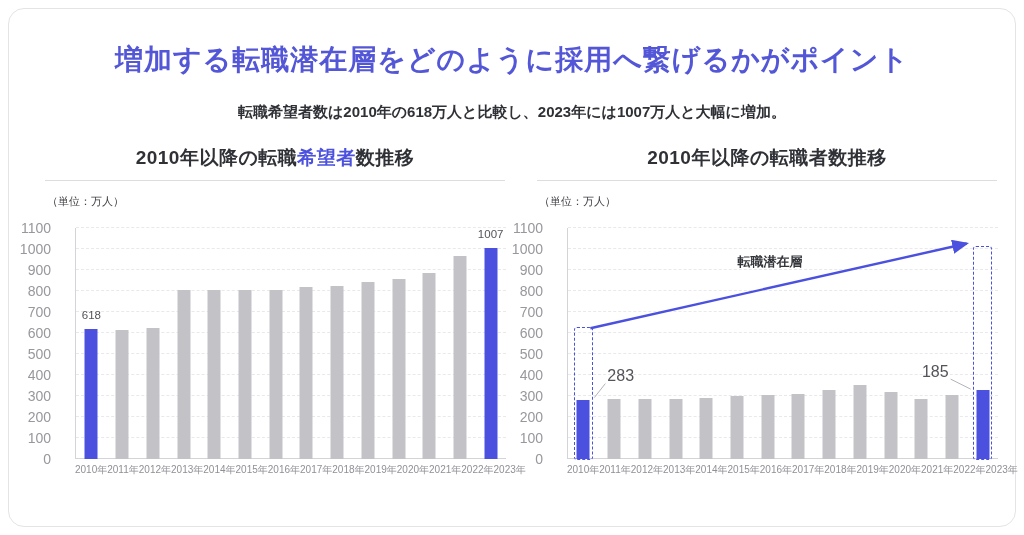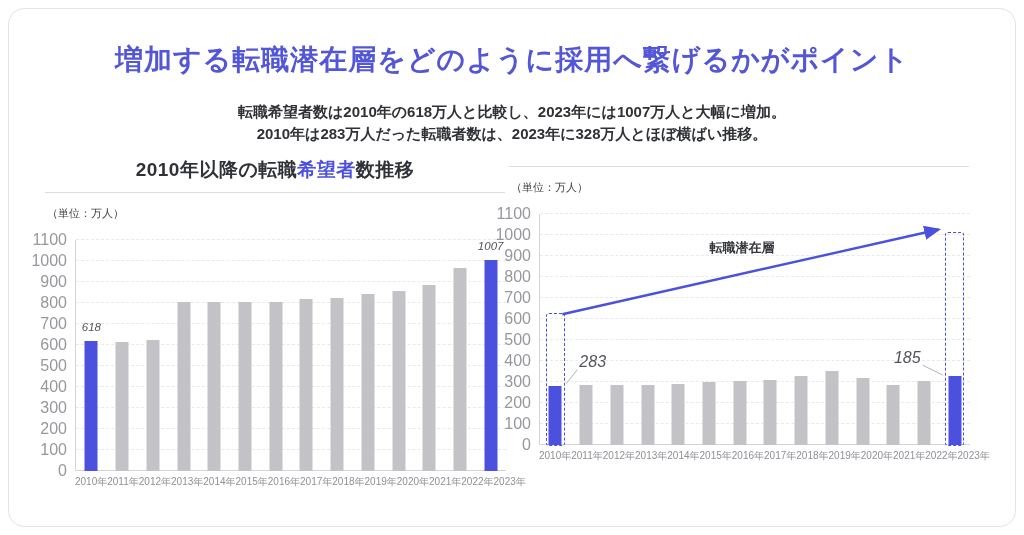--- a/index.html
+++ b/index.html
@@ -5,61 +5,60 @@
   html,body{margin:0;padding:0;width:1024px;height:535px;background:#ffffff;
     font-family:"Liberation Sans","DejaVu Sans",sans-serif;}
   .page{position:relative;width:1024px;height:535px;overflow:hidden;}
   .card{position:absolute;left:8px;top:8px;right:8px;bottom:8px;background:#ffffff;
     border:1px solid var(--card-border,#e4e4e7);border-radius:16px;}
   .main-title{margin:34px 20px 0;text-align:center;font-size:28px;font-weight:bold;
     color:var(--title,#5356d6);letter-spacing:1px;line-height:34px;}
   .sub{margin:0;text-align:center;font-size:15px;font-weight:bold;color:var(--text-dark,#2f3136);
     line-height:22px;}
   .sub.first{margin-top:24px;}
-  .charts-row{display:flex;gap:4px;padding:0 36px;margin-top:12px;}
+  .charts-row{display:flex;gap:32px;padding:0 36px;margin-top:22px;}
   .chart-panel{width:460px;flex:0 0 460px;}
   .panel-title{margin:0;text-align:center;font-size:19px;font-weight:bold;
     color:var(--text-dark,#2f3136);line-height:26px;letter-spacing:0.5px;}
   .panel-title .hl{color:var(--accent,#4b51de);}
   .sep{height:1px;background:var(--sep,#ddde0);background:#dddde0;margin-top:9px;}
   .unit{margin:13px 0 0 2px;font-size:11px;color:#3e3e44;height:15px;line-height:15px;}
   .plot{position:relative;margin-top:19px;height:231px;display:flex;}
   .y-labels{position:relative;width:30px;flex:0 0 30px;}
-  .y-tick{position:absolute;right:8px;transform:translateY(50%);font-size:16px;
+  .y-tick{position:absolute;right:24px;transform:translateY(50%);font-size:14px;
     color:var(--axis-text,#97979d);line-height:10px;}
   .plot-area{position:relative;width:430px;flex:0 0 430px;height:231px;
     border-left:1px solid var(--axis-line,#d3d3d8);}
   .grid-line{position:absolute;left:0;right:0;height:0;border-top:1px dashed var(--grid,#e9e9ec);}
   .grid-line.baseline{border-top:1px solid var(--axis-line,#d3d3d8);}
   .bars{position:absolute;left:0;top:0;right:0;bottom:0;display:flex;}
   .slot{flex:1;position:relative;}
   .bar{position:absolute;bottom:0;left:50%;transform:translateX(-50%);width:13px;
     background:var(--bar-gray,#c3c3c7);}
   .bar.highlight{background:var(--accent,#4b51de);}
   .value-label{position:absolute;font-size:11.5px;color:var(--value-text,#53535a);
-    white-space:nowrap;line-height:13px;font-style:italic;}
+    white-space:nowrap;line-height:13px;}
   .value-label.above{transform:translateX(-50%);}
   .value-label.side{font-size:16px;}
   .x-labels{display:flex;margin:4px 0 0 30px;width:430px;}
   .x-tick{flex:1;text-align:center;font-size:10px;color:#8f8f96;white-space:nowrap;
     line-height:13px;}
   .dashed-box{position:absolute;bottom:-1px;box-sizing:border-box;width:19px;
     border:1.5px dashed var(--accent,#4b51de);border-radius:3px;background:transparent;}
   .anno-svg{position:absolute;left:0;top:0;pointer-events:none;}
   .anno-label{position:absolute;transform:translateX(-50%);font-size:13px;font-weight:bold;
     color:#33353a;white-space:nowrap;}
 </style>
 </head>
 <body>
 
 <div class="page">
   <div class="card">
     <h1 class="main-title">増加する転職潜在層をどのように採用へ繋げるかがポイント</h1>
     <p class="sub first">転職希望者数は2010年の618万人と比較し、2023年には1007万人と大幅に増加。</p>
-    <p class="sub">2010年は283万人だった転職者数は、2023年に328万人とほぼ横ばい推移。</p>
 
     <div class="charts-row">
 
       <section class="chart-panel">
         <h2 class="panel-title"><span>2010年以降の転職</span><span class="hl">希望者</span><span>数推移</span></h2>
         <div class="sep"></div>
         <div class="unit">（単位：万人）</div>
         <div class="plot">
           <div class="y-labels">
               <div class="y-tick" style="bottom: 0%;">0</div>
@@ -149,20 +148,21 @@
             <div class="x-tick">2018年</div>
             <div class="x-tick">2019年</div>
             <div class="x-tick">2020年</div>
             <div class="x-tick">2021年</div>
             <div class="x-tick">2022年</div>
             <div class="x-tick">2023年</div>
           </div>
       </section>
 
       <section class="chart-panel">
+        <h2 class="panel-title">2010年以降の転職者数推移</h2>
         <div class="sep"></div>
         <div class="unit">（単位：万人）</div>
         <div class="plot">
           <div class="y-labels">
               <div class="y-tick" style="bottom: 0%;">0</div>
               <div class="y-tick" style="bottom: 9.09091%;">100</div>
               <div class="y-tick" style="bottom: 18.1818%;">200</div>
               <div class="y-tick" style="bottom: 27.2727%;">300</div>
               <div class="y-tick" style="bottom: 36.3636%;">400</div>
               <div class="y-tick" style="bottom: 45.4545%;">500</div>

